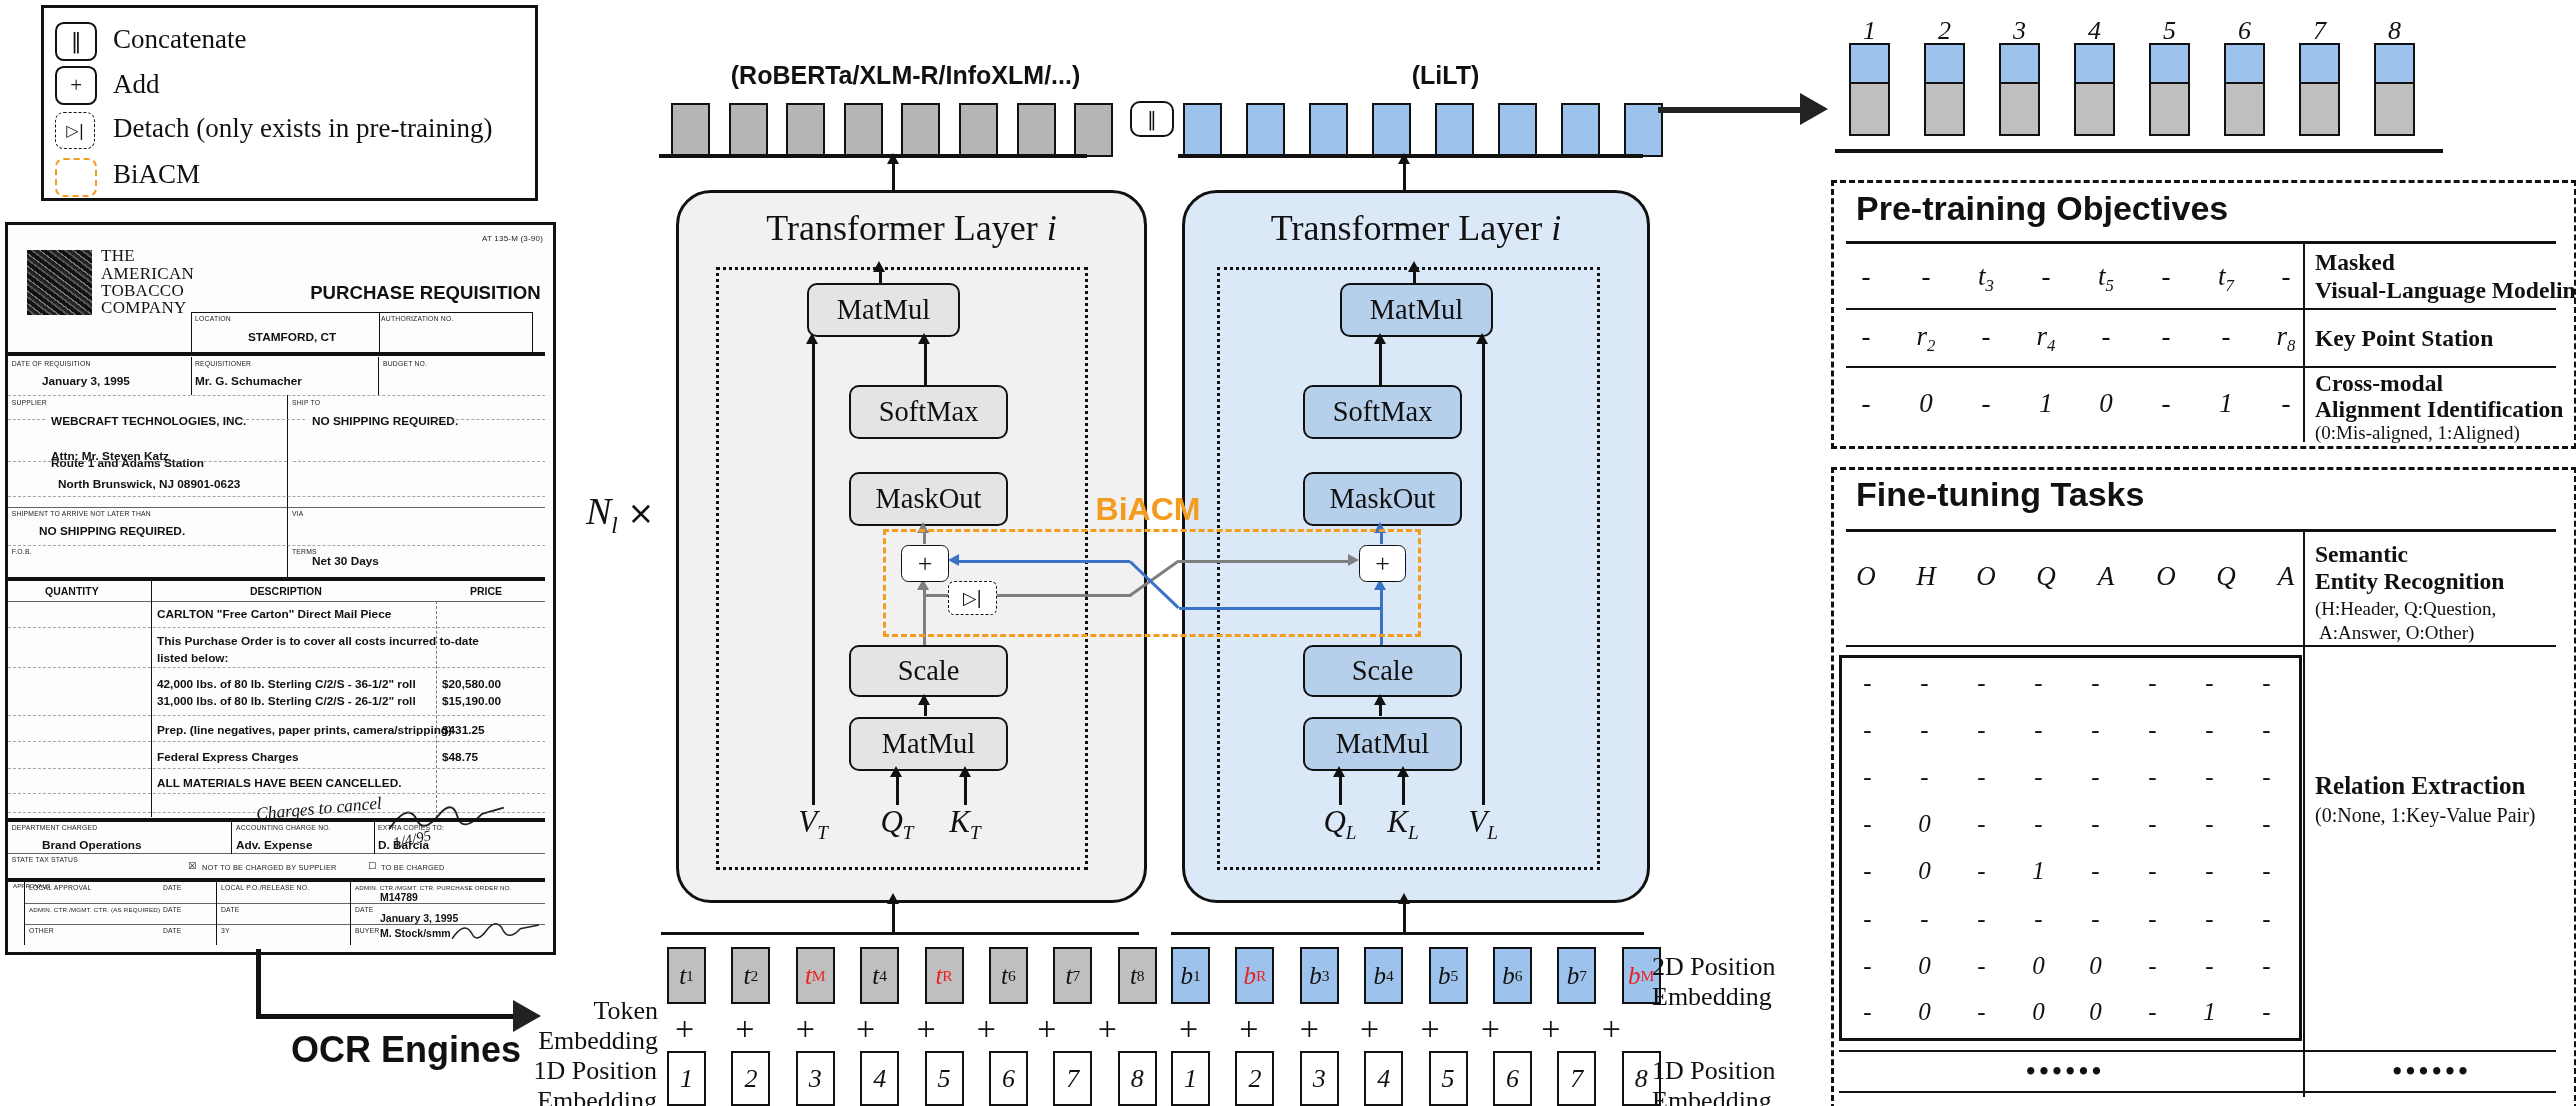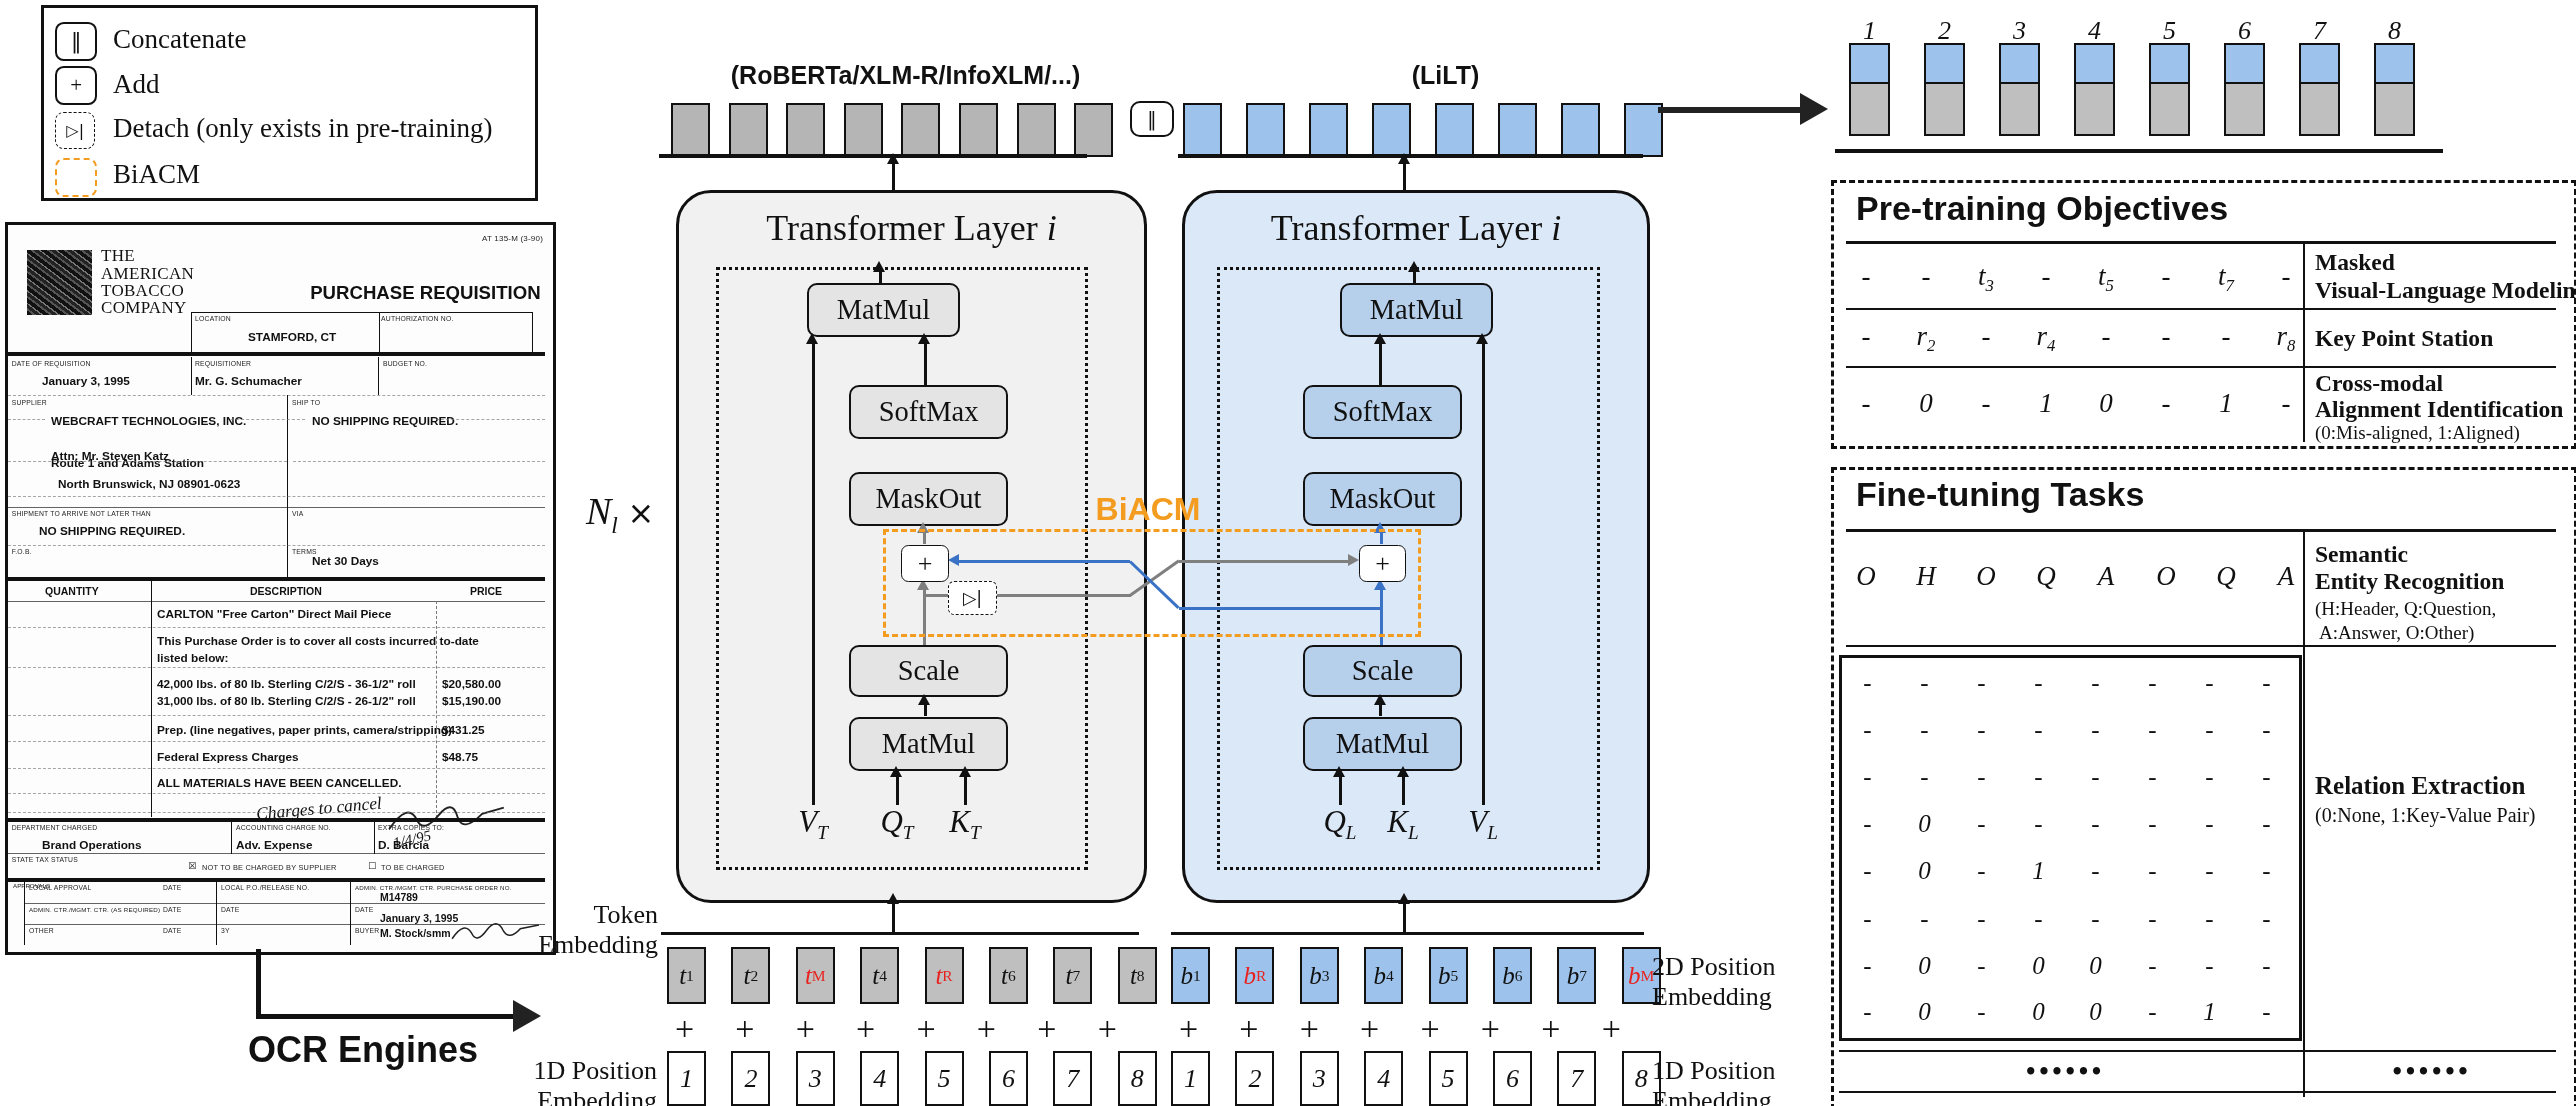--- a/index.html
+++ b/index.html
@@ -233,21 +233,21 @@
     <span class="dl" style="left:347px;top:702px">BUYER</span>
     <span class="dv" style="left:372px;top:702px;font-size:10.5px">M. Stock/smm</span>
     <svg class="abs" style="left:441px;top:695px" width="93" height="25" viewBox="0 0 150 40">
       <path d="M5 30 q 20 -30 32 -8 q 8 16 24 -6 q 16 -20 26 0 q 10 18 28 -2 l 30 -6" fill="none" stroke="#222" stroke-width="2.5"></path>
     </svg>
   </div>
 
   <div class="vline" style="left:256px;top:949px;width:5px;height:69px"></div>
   <div class="hline" style="left:256px;top:1014px;width:257px;height:5px"></div>
   <div class="bigah" style="left:513px;top:1000px"></div>
-  <div class="abs sans" style="left:248px;top:1029px;width:273px;text-align:left;font-size:36px;font-weight:bold">OCR Engines</div>
+  <div class="abs sans" style="left:248px;top:1029px;width:273px;text-align:right;font-size:36px;font-weight:bold">OCR Engines</div>
 
   <div class="fsub sans" style="left:651px;top:61px">(RoBERTa/XLM-R/InfoXLM/...)</div>
   <div class="fsub sans" style="left:1191px;top:61px">(LiLT)</div>
 
   <div class="barrow" style="left:671px;top:103px;gap:18.6px">
     <div class="gbar"></div>
       <div class="gbar"></div>
       <div class="gbar"></div>
       <div class="gbar"></div>
       <div class="gbar"></div>
@@ -400,21 +400,21 @@
   <div class="hline gline" style="left:1179px;top:560px;width:170px;height:3.1px"></div>
   <div class="ah-right" style="left:1348px;top:554px"></div>
   <div class="hline bline" style="left:1179px;top:607px;width:202px;height:3.1px"></div>
   <div class="diag bline" style="left:1130px;top:560px;width:67px;transform:rotate(43.7deg)"></div>
   <div class="hline bline" style="left:958px;top:560px;width:172px;height:3.1px"></div>
   <div class="ah-left" style="left:948px;top:554px"></div>
 
   <div class="hline" style="left:661px;top:932px;width:478px;height:3.1px"></div>
   <div class="hline" style="left:1171px;top:932px;width:473px;height:3.1px"></div>
 
-  <div class="emblabel" style="left:515px;top:900px;width:143px;text-align:right">
+  <div class="emblabel" style="left:515px;top:996px;width:143px;text-align:right">
     <div>Token</div>
       <div>Embedding</div>
   </div>
   <div class="tokrow gray" style="left:667px;top:947px">
       <span>
         <i>t</i>
         <sub>1</sub>
       </span>
       <span>
         <i>t</i>

